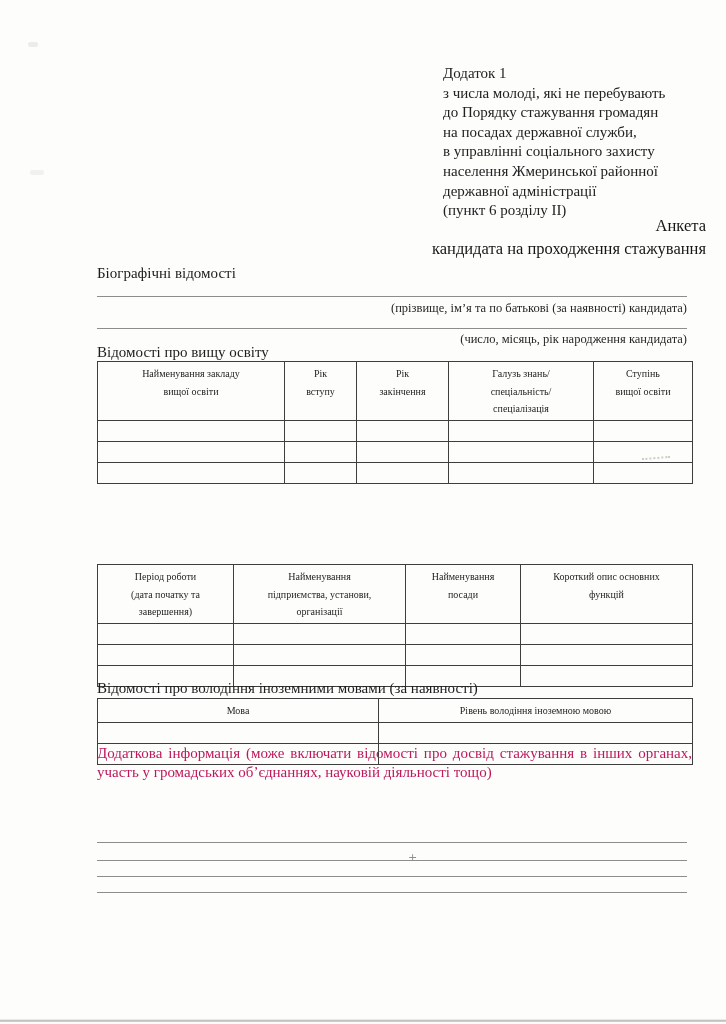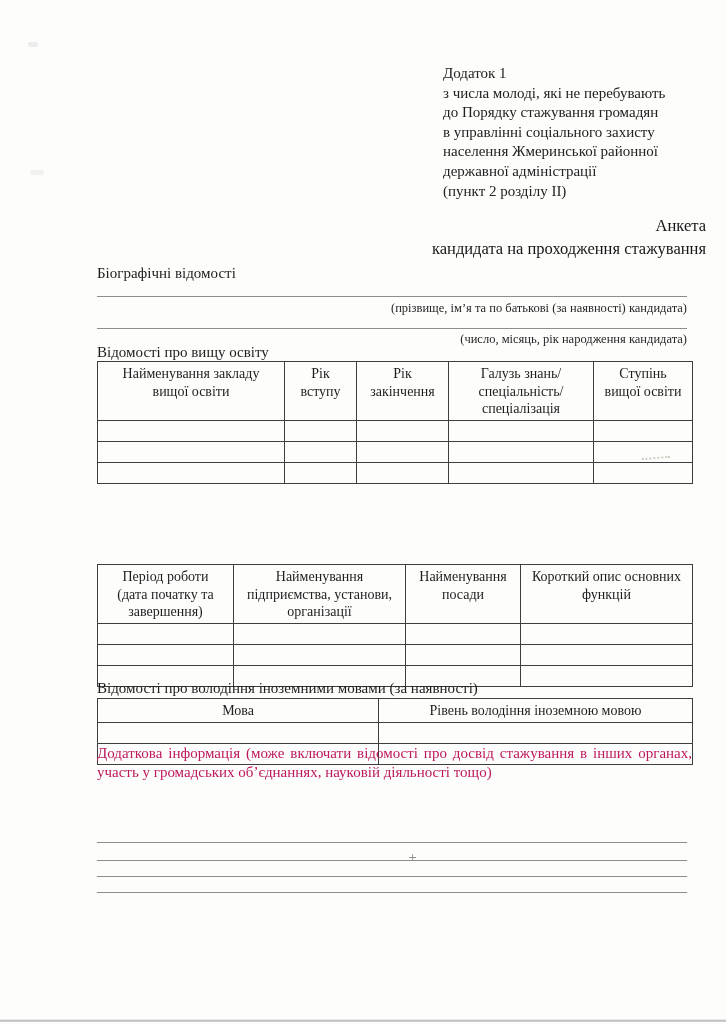--- a/index.html
+++ b/index.html
@@ -81,21 +81,21 @@
   table.frm {
     position: absolute;
     left: 97px;
     width: 595px;
     border-collapse: collapse;
     table-layout: fixed;
   }
   table.frm th, table.frm td {
     border: 1.8px solid #3e3e3e;
     font-weight: normal;
-    font-size: 14px;
+    font-size: 10px;
     line-height: 17.5px;
     text-align: center;
     vertical-align: top;
     padding: 3px 4px 2px 4px;
     white-space: pre-line;
     overflow: hidden;
   }
   table.frm td.empty { height: 20px; padding: 0; }
 
   .t-edu  { top: 361px; }
@@ -140,24 +140,25 @@
 </style>
 </head>
 <body>
 
 <div class="page">
 
   <div class="appendix">
     <div>Додаток 1</div>
     <div>з числа молоді, які не перебувають</div>
     <div>до Порядку стажування громадян</div>
+    <div>на посадах державної служби,</div>
     <div>в управлінні соціального захисту</div>
     <div>населення Жмеринської районної</div>
     <div>державної адміністрації</div>
-    <div>(пункт 2 розділу II)</div>
+    <div>(пункт 6 розділу II)</div>
   </div>
 
   <div class="form-title">Анкета
 кандидата на проходження стажування</div>
 
   <div class="section-heading h-bio">Біографічні відомості</div>
 
   <div class="wline l-name"></div>
   <div class="caption c-name">(прізвище, ім’я та по батькові (за наявності) кандидата)</div>
 

